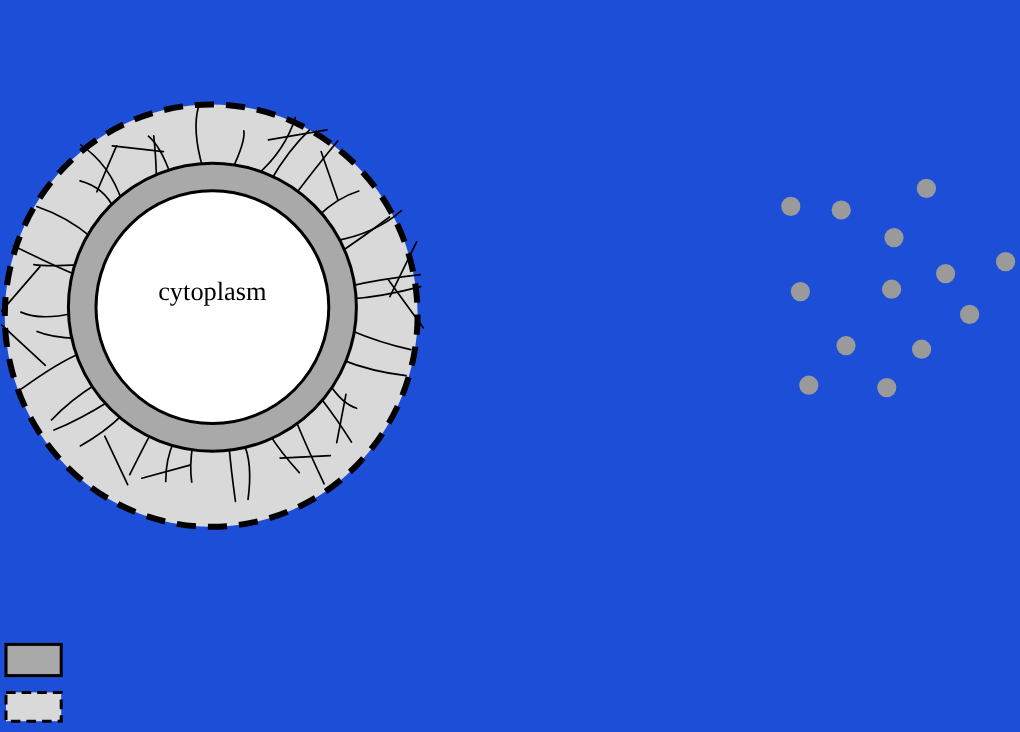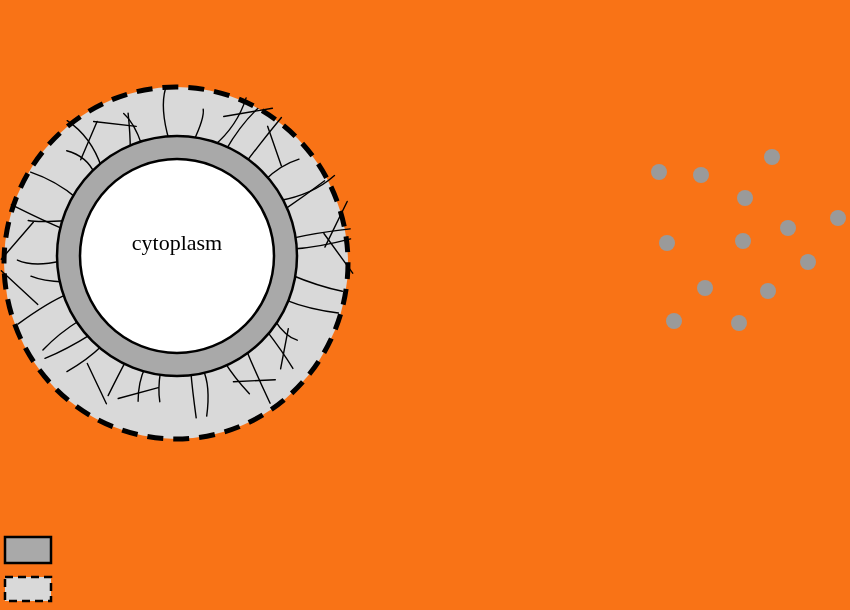--- a/index.html
+++ b/index.html
@@ -5,21 +5,21 @@
   html, body {
     margin: 0;
     padding: 0;
     background: #000;
   }
   .stage {
     position: relative;
     width: 850px;
     height: 610px;
     overflow: hidden;
-    background: #f97316;
+    background: #1d4ed8;
     font-family: "Liberation Serif", serif;
   }
   svg { display: block; }
   .cytoplasm-text {
     font-family: "Liberation Serif", serif;
     font-size: 22px;
     fill: #000;
   }
   .swatch-solid  { stroke: #000; stroke-width: 2.5; }
   .swatch-dashed { stroke: #000; stroke-width: 2.5; stroke-dasharray: 8 5; }

